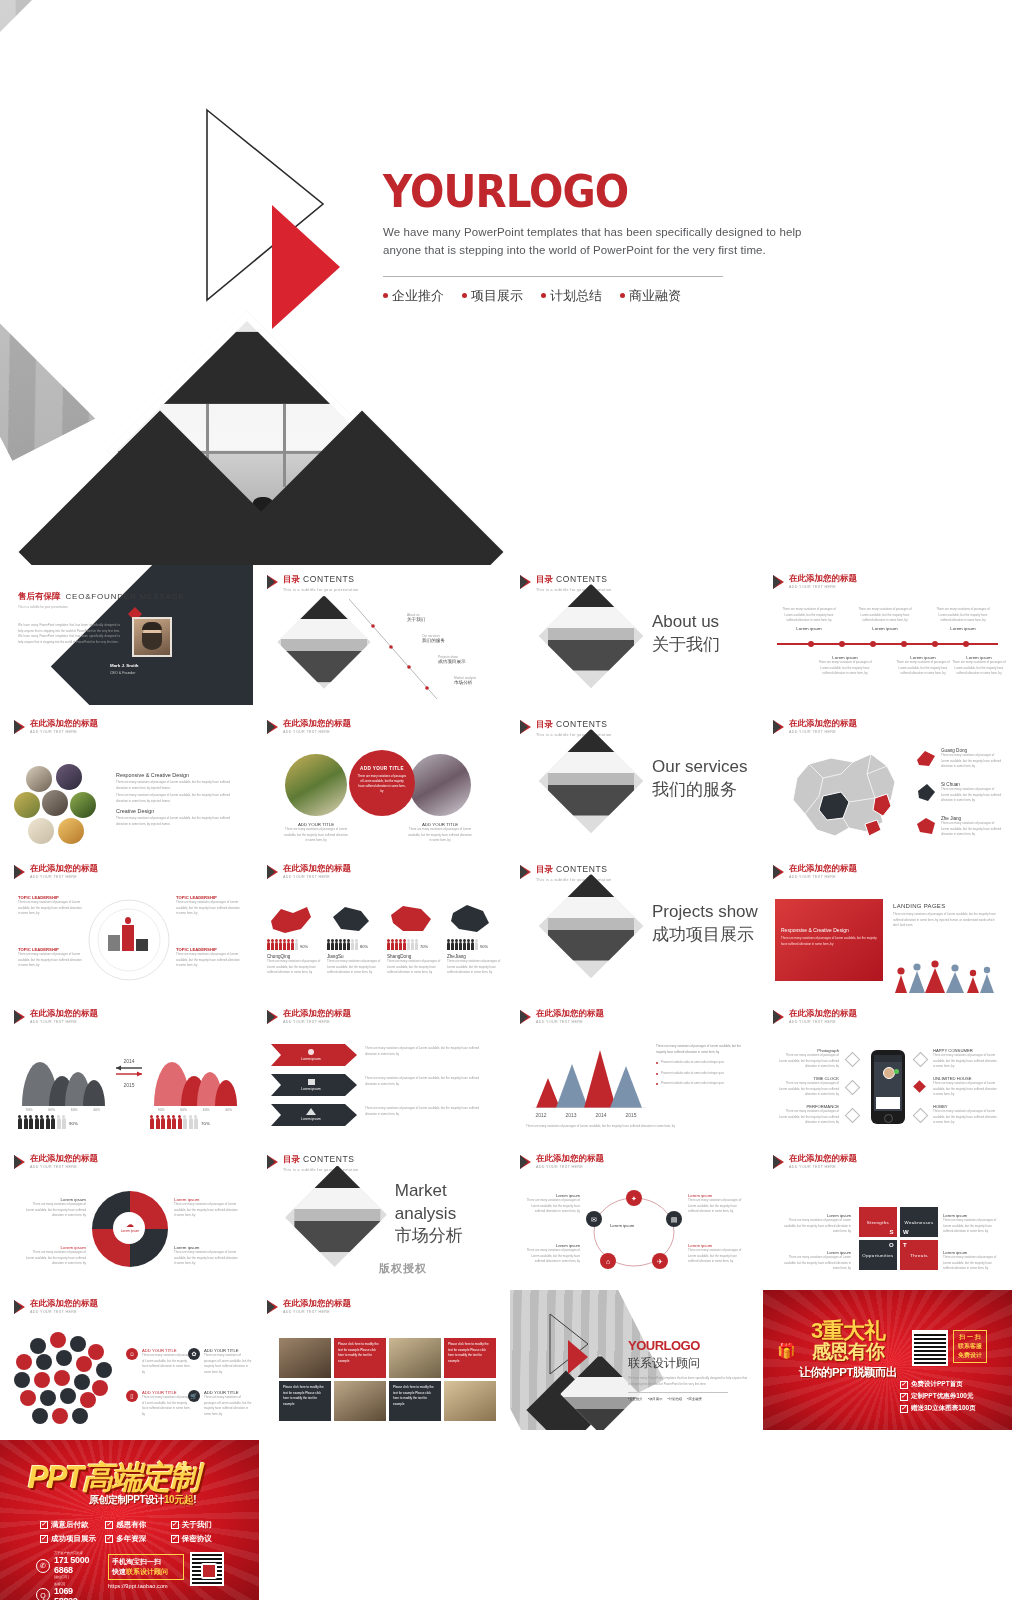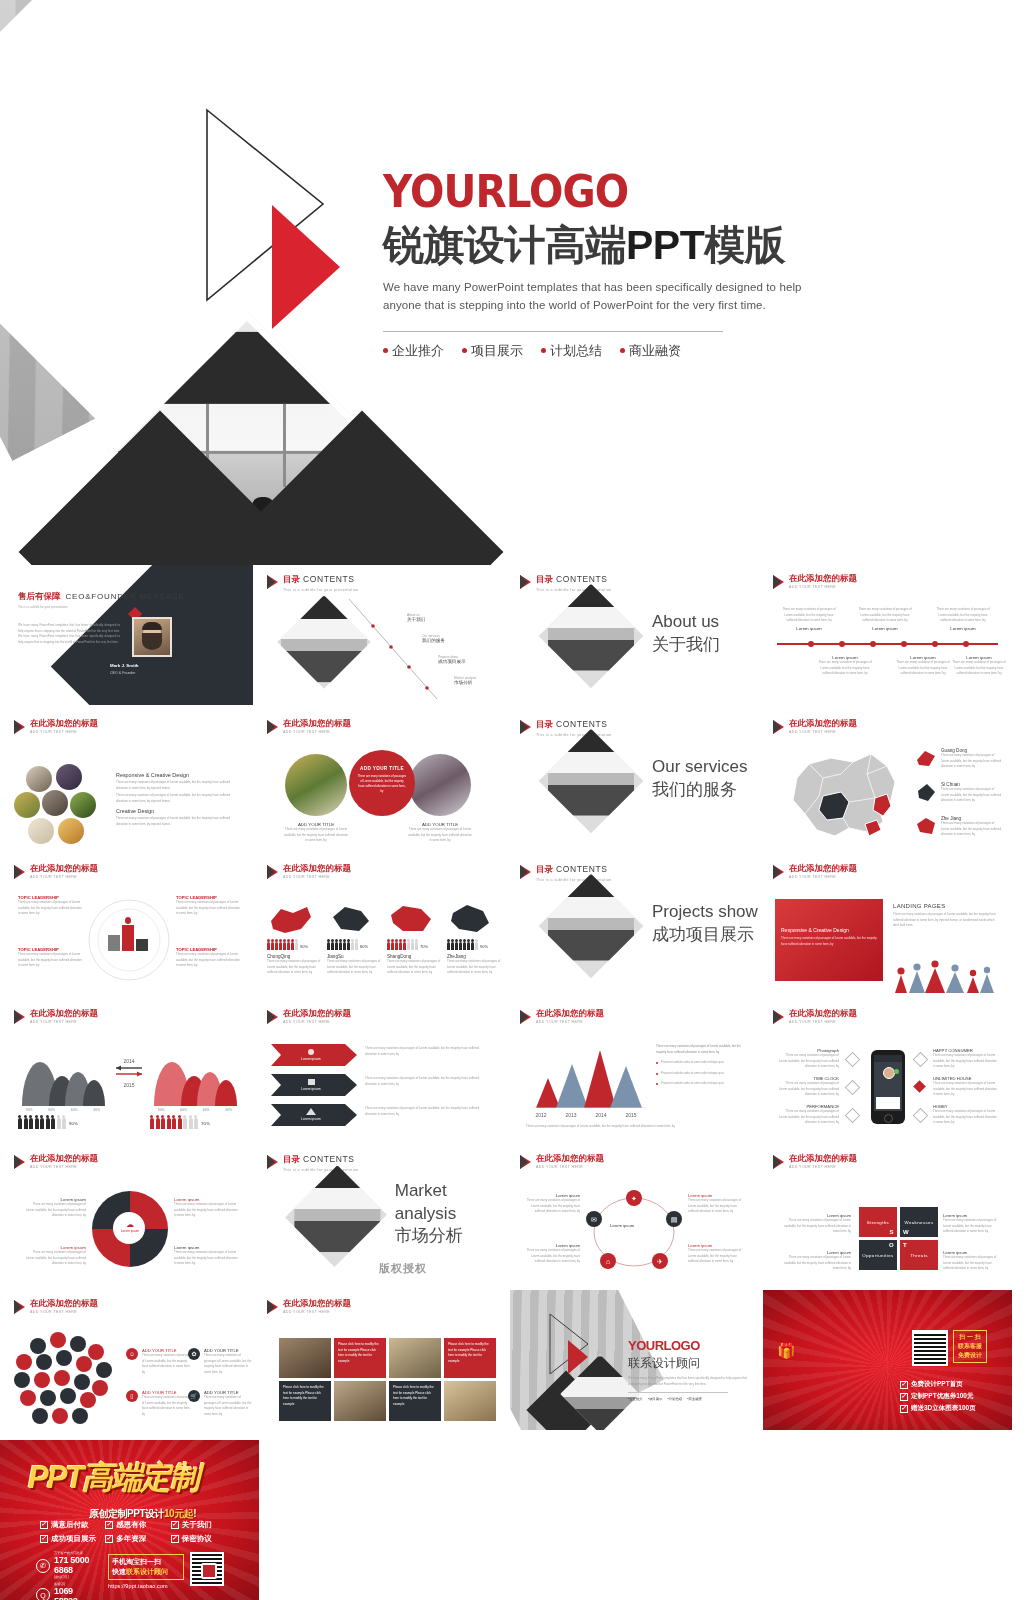--- a/index.html
+++ b/index.html
@@ -181,21 +181,21 @@
   
   .banner{
     position:absolute;left:0;top:1440px;width:259px;height:160px;overflow:hidden;
     background:radial-gradient(ellipse at 45% 45%, #e8202a 0%, #c5131c 55%, #8e0d14 100%);
   }
   .banner .rays{position:absolute;inset:0;
     background:repeating-conic-gradient(from 0deg at 42% 48%, rgba(255,255,255,.08) 0 3deg, rgba(0,0,0,0) 3deg 8deg);}
   .btitle{position:absolute;left:28px;top:22px;width:210px;}
   .bt1{font-size:31px;font-weight:bold;color:#ffd24a;font-style:italic;letter-spacing:-2px;line-height:1;
        text-shadow:2px 2px 0 #8d1400, -1px -1px 0 #fff6c0;}
-  .bt2{font-size:10px;font-weight:bold;color:#fff;letter-spacing:-.5px;margin-top:14px;text-align:right;
+  .bt2{font-size:10px;font-weight:bold;color:#fff;letter-spacing:-.5px;margin-top:0;text-align:right;
        width:168px;text-shadow:1px 1px 0 #8d1400;}
   .bt2 em{color:#ffd24a;font-style:normal;}
   .star{position:absolute;right:46px;top:-4px;color:#ffe680;font-size:16px;}
   .bfeat{position:absolute;left:40px;top:80px;width:190px;display:grid;grid-template-columns:1fr 1fr 1fr;gap:4px 6px;}
   .bfeat div{font-size:7.5px;color:#fff;font-weight:bold;display:flex;gap:3px;align-items:center;white-space:nowrap;}
   .bcontact{position:absolute;left:36px;top:112px;width:60px;}
   .bphone{display:flex;gap:4px;align-items:center;margin-bottom:4px;}
   .circ{width:12px;height:12px;border:1px solid #fff;border-radius:50%;color:#fff;font-size:7px;
     display:flex;align-items:center;justify-content:center;flex:0 0 auto;}
   .bsmall{font-size:3.2px;color:#ffd9d9;line-height:1.2;}
@@ -242,21 +242,20 @@
   <div class="dark-diamond"></div>
   <div class="dark-diamond2"></div>
 
   <svg style="position:absolute;left:205px;top:108px;" width="122" height="196">
     <polygon points="2,2 118,96 2,192" fill="none" stroke="#2b2b2b" stroke-width="1.6"></polygon>
   </svg>
   <div class="tri-red"></div>
 
   <div class="cover-text">
     <div class="logo">YOURLOGO</div>
-    <div class="maintitle"><span>锐旗设计高端</span><span class="ppt">PPT</span><span>模版</span></div>
     <div class="subtitle">We have many PowerPoint templates that has been specifically designed to help anyone that is stepping into the world of PowerPoint for the very first time.</div>
     <div class="rule"></div>
     <div class="tags">
       <span>
           <i class="dot"></i>
           <b style="font-weight:normal">企业推介</b>
         </span>
       <span>
           <i class="dot"></i>
           <b style="font-weight:normal">项目展示</b>
@@ -1144,20 +1143,25 @@
           <span>•<span>企业推介</span></span>
           <span>•<span>项目展示</span></span>
           <span>•<span>计划总结</span></span>
           <span>•<span>商业融资</span></span>
         </div>
       </div>
     </div>
 
     <div class="slide promo">
       <div class="rays"></div>
+      <div class="promo-title">
+        <div class="pt1">3重大礼</div>
+        <div class="pt2">感恩有你</div>
+        <div class="pt3">让你的PPT脱颖而出</div>
+      </div>
       <div style="position:absolute;left:14px;top:52px;font-size:15px">🎁</div>
       <div class="qrwrap">
         <div style="display:flex;gap:5px;align-items:flex-start">
           <div class="qr"></div>
           <div class="scanbox">
             <div>扫 一 扫</div>
             <div>联系客服</div>
             <div>免费设计</div>
           </div>
         </div>

